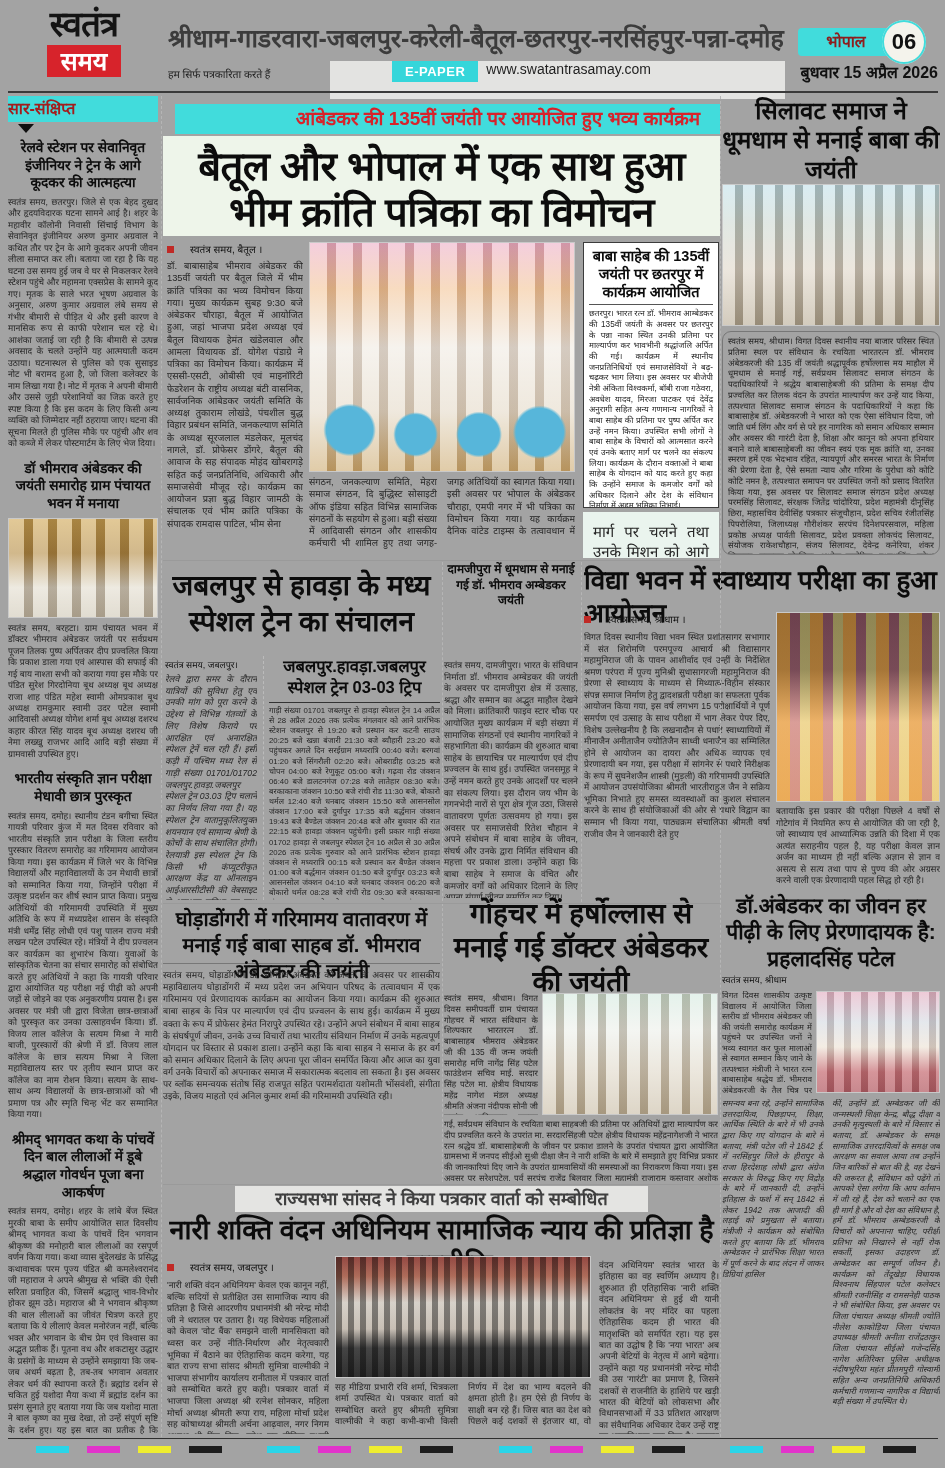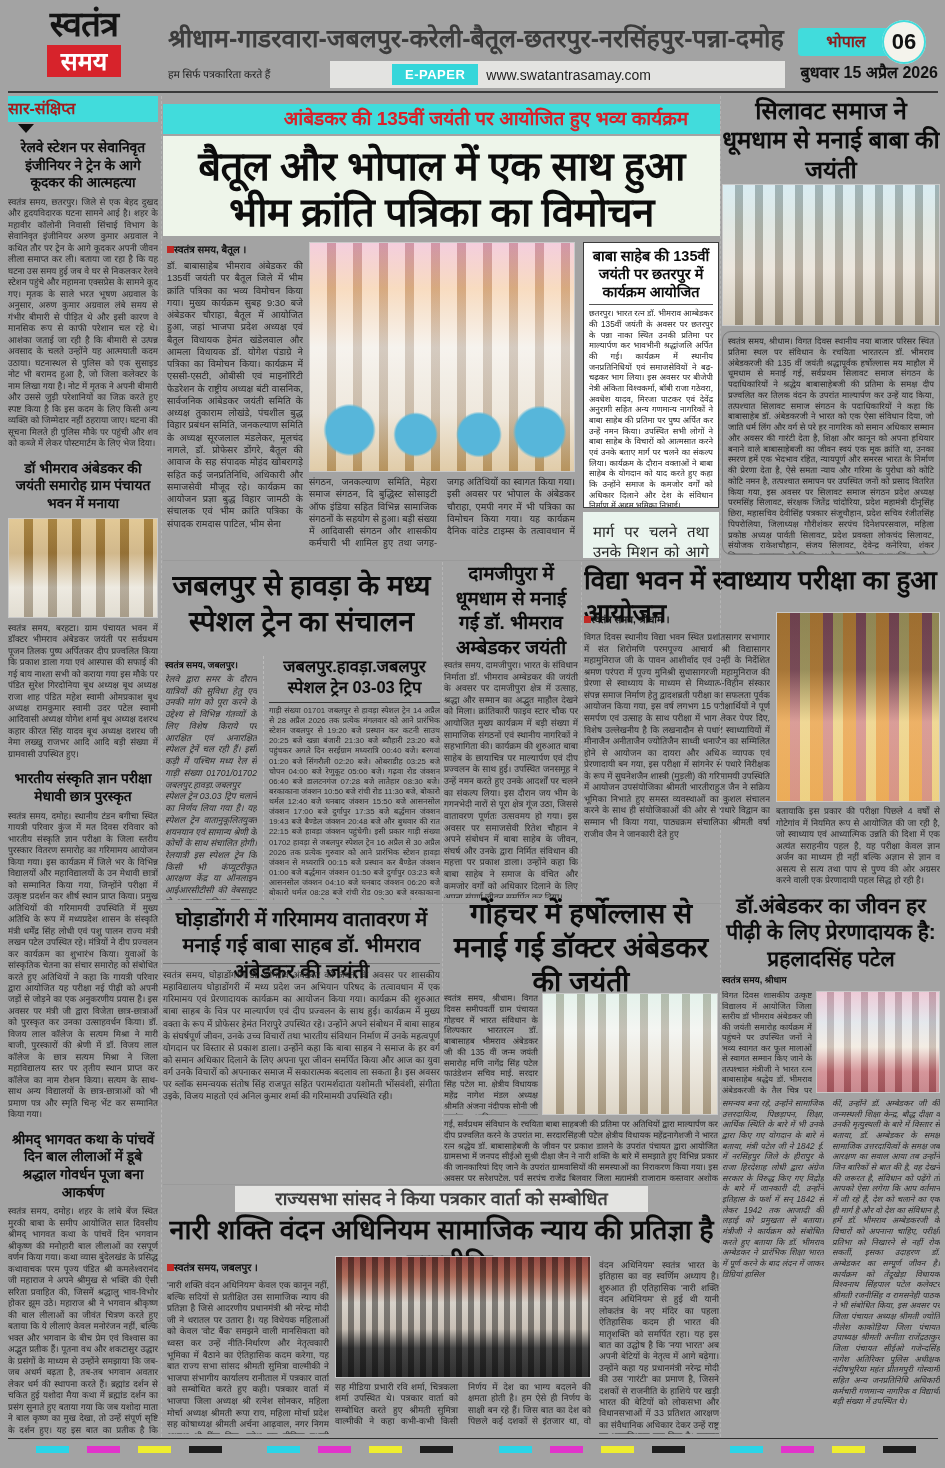--- a/index.html
+++ b/index.html
@@ -2,21 +2,21 @@
 <html><head>
 <meta charset="utf-8">
 <style>
   *{margin:0;padding:0;box-sizing:border-box}
   html,body{background:#888}
   body{font-family:"Liberation Sans","DejaVu Sans",sans-serif}
   .page{position:relative;width:945px;height:1468px;margin:0 auto;background:#a3a3a3;overflow:hidden;color:#1c1c1c}
   .abs{position:absolute}
   .jt{text-align:justify;color:#262626}
   .hl{font-weight:bold;color:#0c0c0c;text-align:center}
-  .dl{font-weight:bold;font-size:10px;color:#111;display:flex;align-items:center;gap:0}
+  .dl{font-weight:normal;font-size:10px;color:#111;display:flex;align-items:center;gap:16px}
   .dl .sq{width:7px;height:7px;background:#c02a26;display:inline-block;flex:0 0 auto}
   .vr{border-left:1px dashed #b5b5b5}
   .hr{border-top:1px solid #9a9a9a}
   .photo{overflow:hidden;border:1px solid #c9c9c9}
   .ph-group{background:repeating-linear-gradient(90deg,rgba(255,255,255,.4) 0 15px,rgba(70,50,30,.28) 15px 24px),linear-gradient(180deg,#cfa551 0%,#b3893f 35%,#e2dccd 70%,#cdc5b2 100%)}
   .ph-main{background:radial-gradient(circle at 15% 82%,#57b6da 0 8%,transparent 9%),radial-gradient(circle at 40% 84%,#57b6da 0 8%,transparent 9%),radial-gradient(circle at 64% 84%,#57b6da 0 8%,transparent 9%),radial-gradient(circle at 87% 83%,#57b6da 0 8%,transparent 9%),repeating-linear-gradient(90deg,rgba(255,255,255,.45) 0 17px,rgba(120,95,80,.22) 17px 26px),linear-gradient(180deg,#eba6c2 0%,#f2bf8d 20%,#efe9e0 46%,#e2d6c2 74%,#c8a261 100%)}
   .ph-crowd{background:repeating-linear-gradient(90deg,rgba(255,255,255,.42) 0 12px,rgba(85,78,68,.3) 12px 20px),linear-gradient(180deg,#bedfe9 0%,#ccd7cf 28%,#ded5c6 60%,#b4a68e 100%)}
   .ph-vidya{background:repeating-linear-gradient(90deg,rgba(242,146,38,.55) 0 13px,rgba(196,62,104,.38) 13px 23px,rgba(250,216,110,.45) 23px 33px),linear-gradient(180deg,#37423d 0%,#49534c 30%,#e7d8b6 58%,#e3cb95 100%)}
   .ph-gonh{background:repeating-linear-gradient(90deg,rgba(255,255,255,.45) 0 13px,rgba(105,88,66,.3) 13px 21px),linear-gradient(180deg,#cfe7db 0%,#ebeee8 30%,#dbd2c0 66%,#c1b399 100%)}
   .ph-patel{background:repeating-linear-gradient(90deg,rgba(255,255,255,.3) 0 10px,rgba(90,70,70,.22) 10px 17px),linear-gradient(180deg,#e6b4c6 0%,#d9dee5 30%,#efe5d8 55%,#c4676e 80%,#b0565e 100%)}
@@ -38,21 +38,21 @@
 
   <header>
     <div class="abs" style="left:8px;top:6px;width:152px;height:82px;text-align:center">
       <div style="font-size:35px;font-weight:900;color:#141414;line-height:1.05;letter-spacing:-1px">स्वतंत्र</div>
       <div style="display:inline-block;background:#d7232b;color:#fff;font-size:25px;font-weight:900;padding:1px 14px;line-height:1.2;margin-top:2px">समय</div>
     </div>
     <div class="abs" style="left:168px;top:16px;width:624px;height:44px;font-size:25px;font-weight:bold;color:#3c3c3c;white-space:nowrap;overflow:hidden;line-height:44px">श्रीधाम-गाडरवारा-जबलपुर-करेली-बैतूल-छतरपुर-नरसिंहपुर-पन्ना-दमोह</div>
     <div class="abs" style="left:798px;top:28px;width:96px;height:28px;background:#41dcdc;border-radius:4px;text-align:center;line-height:28px;font-weight:bold;font-size:16px;color:#8e1d1d">भोपाल</div>
     <div class="abs" style="left:882px;top:20px;width:44px;height:44px;background:#f4f3ec;border-radius:50%;text-align:center;line-height:44px;font-weight:900;font-size:22px;color:#111;box-shadow:0 0 0 2px #41dcdc inset">06</div>
     <div class="abs" style="left:168px;top:64px;width:158px;height:24px;font-size:10.5px;color:#222;font-family:'Liberation Serif','DejaVu Serif',serif;line-height:22px">हम सिर्फ पत्रकारिता करते हैं</div>
-    <div class="abs" style="left:330px;top:61px;width:455px;height:27px;background:#e3e3e1;display:flex;align-items:center">
+    <div class="abs" style="left:330px;top:61px;width:455px;height:38px;background:#e3e3e1;display:flex;align-items:flex-start">
       <span style="margin-left:62px;background:#35d6da;color:#fff;font-weight:bold;font-size:13px;padding:3px 13px;letter-spacing:.5px">E-PAPER</span>
       <span style="margin-left:8px;font-size:14px;color:#1f1f1f">www.swatantrasamay.com</span>
     </div>
     <div class="abs" style="left:786px;top:60px;width:152px;height:26px;font-size:16px;font-weight:900;color:#111;text-align:right;line-height:26px">बुधवार 15 अप्रैल 2026</div>
     <div class="abs" style="left:8px;top:91px;width:930px;border-top:2px solid #3a3a3a"></div>
   </header>
 
   <aside class="abs" style="left:8px;top:96px;width:150px;height:1340px;overflow:hidden">
     <div style="background:#41dcdc;color:#a31d1d;font-weight:700;font-size:16px;text-align:left;line-height:26px">सार-संक्षिप्त</div>
     <div style="width:0;height:0;border-left:8px solid transparent;border-right:8px solid transparent;border-top:9px solid #111;margin:2px 0 0 10px"></div>
@@ -61,21 +61,21 @@
     <div class="smallhead" style="font-size:13.8px;line-height:1.28;margin:10px 0 5px">डॉ भीमराव अंबेडकर की जयंती समारोह ग्राम पंचायत भवन में मनाया</div>
     <div class="photo ph-group" style="width:100%;height:100px;margin:2px 0 5px"></div>
     <div class="jt" style="font-size:8.7px;line-height:1.32">स्वतंत्र समय, बरहटा। ग्राम पंचायत भवन में डॉक्टर भीमराव अंबेडकर जयंती पर सर्वप्रथम पूजन तिलक पुष्प अर्पितकर दीप प्रज्वलित किया कि प्रकाश डाला गया एवं आस्पास की सफाई की गई बाय नाश्ता सभी को कराया गया इस मौके पर पंडित सुरेश गिरदोनिया बूथ अध्यक्ष बूथ अध्यक्ष राजा शाह पंडित महेश स्वामी ओमप्रकाश बूथ अध्यक्ष रामकुमार स्वामी उदर पटेल स्वामी आदिवासी अध्यक्ष योगेश शर्मा बूथ अध्यक्ष दशरथ कहार कीरत सिंह यादव बूथ अध्यक्ष दशरथ जी नेमा लख्खु राजभर आदि आदि बड़ी संख्या में ग्रामवासी उपस्थित हुए।</div>
     <div class="smallhead" style="font-size:13.8px;line-height:1.28;margin:10px 0 5px">भारतीय संस्कृति ज्ञान परीक्षा मेधावी छात्र पुरस्कृत</div>
     <div class="jt" style="font-size:8.7px;line-height:1.32">स्वतंत्र समय, दमोह। स्थानीय टंडन बगीचा स्थित गायत्री परिवार कुंज में मत दिवस रविवार को भारतीय संस्कृति ज्ञान परीक्षा के जिला स्तरीय पुरस्कार वितरण समारोह का गरिमामय आयोजन किया गया। इस कार्यक्रम में जिले भर के विभिन्न विद्यालयों और महाविद्यालयों के उन मेधावी छात्रों को सम्मानित किया गया, जिन्होंने परीक्षा में उत्कृष्ट प्रदर्शन कर शीर्ष स्थान प्राप्त किया। प्रमुख अतिथियों की गरिमामयी उपस्थिति में मुख्य अतिथि के रूप में मध्यप्रदेश शासन के संस्कृति मंत्री धर्मेंद्र सिंह लोधी एवं पशु पालन राज्य मंत्री लखन पटेल उपस्थित रहे। मंत्रियों ने दीप प्रज्वलन कर कार्यक्रम का शुभारंभ किया। युवाओं के सांस्कृतिक चेतना का संचार समारोह को संबोधित करते हुए अतिथियों ने कहा कि गायत्री परिवार द्वारा आयोजित यह परीक्षा नई पीढ़ी को अपनी जड़ों से जोड़ने का एक अनुकरणीय प्रयास है। इस अवसर पर मंत्री जी द्वारा विजेता छात्र-छात्राओं को पुरस्कृत कर उनका उत्साहवर्धन किया। डॉ. विजय लाल कॉलेज के सत्यम मिश्रा ने मारी बाजी, पुरस्कारों की श्रेणी में डॉ. विजय लाल कॉलेज के छात्र सत्यम मिश्रा ने जिला महाविद्यालय स्तर पर तृतीय स्थान प्राप्त कर कॉलेज का नाम रोशन किया। सत्यम के साथ-साथ अन्य विद्यालयों के छात्र-छात्राओं को भी प्रमाण पत्र और स्मृति चिन्ह भेंट कर सम्मानित किया गया।</div>
     <div class="smallhead" style="font-size:13.8px;line-height:1.28;margin:10px 0 5px">श्रीमद् भागवत कथा के पांचवें दिन बाल लीलाओं में डूबे श्रद्धाल गोवर्धन पूजा बना आकर्षण</div>
     <div class="jt" style="font-size:8.7px;line-height:1.32">स्वतंत्र समय, दमोह। शहर के लांबे बेंज स्थित मुरकी बाबा के समीप आयोजित सात दिवसीय श्रीमद् भागवत कथा के पांचवें दिन भगवान श्रीकृष्ण की मनोहारी बाल लीलाओं का रसपूर्ण वर्णन किया गया। कथा व्यास बुंदेलखंड के प्रसिद्ध कथावाचक परम पूज्य पंडित श्री कमलेश्वरानंद जी महाराज ने अपने श्रीमुख से भक्ति की ऐसी सरिता प्रवाहित की, जिसमें श्रद्धालु भाव-विभोर होकर झूम उठे। महाराज श्री ने भगवान श्रीकृष्ण की बाल लीलाओं का जीवंत चित्रण करते हुए बताया कि ये लीलाएं केवल मनोरंजन नहीं, बल्कि भक्त और भगवान के बीच प्रेम एवं विश्वास का अद्भुत प्रतीक हैं। पूतना वध और शकटासुर उद्धार के प्रसंगों के माध्यम से उन्होंने समझाया कि जब-जब अधर्म बढ़ता है, तब-तब भगवान अवतार लेकर धर्म की स्थापना करते हैं। ब्रह्मांड दर्शन से चकित हुई यशोदा मैया कथा में ब्रह्मांड दर्शन का प्रसंग सुनाते हुए बताया गया कि जब यशोदा माता ने बाल कृष्ण का मुख देखा, तो उन्हें संपूर्ण सृष्टि के दर्शन हुए। यह इस बात का प्रतीक है कि समस्त जगत ईश्वर में ही समाहित है। माखन चोरी लीला में छिपा प्रेम का संदेश महाराज श्री ने माखन चोरी लीला का भावार्थ बताते हुए कहा कि भगवान माखन नहीं, बल्कि भक्तों के हृदय रूपी प्रेम को चुराते थे।</div>
   </aside>
 
   <section class="abs" style="left:163px;top:104px;width:557px;height:458px;overflow:hidden">
-    <div class="abs kicker" style="left:0;top:0;width:646px;height:30px">आंबेडकर की 135वीं जयंती पर आयोजित हुए भव्य कार्यक्रम</div>
+    <div class="abs kicker" style="left:12px;top:0;width:646px;height:30px">आंबेडकर की 135वीं जयंती पर आयोजित हुए भव्य कार्यक्रम</div>
     <div class="abs hl leadhl" style="left:0;top:32px;width:557px;height:100px;padding-top:8px">बैतूल और भोपाल में एक साथ हुआ भीम क्रांति पत्रिका का विमोचन</div>
     <div class="abs dl" style="left:4px;top:138px;width:150px">
         <span class="sq"></span>
         <span>स्वतंत्र समय, बैतूल ।</span>
       </div>
     <div class="abs jt" style="left:4px;top:156px;width:136px;height:298px;font-size:9.3px;line-height:1.32;overflow:hidden">डॉ. बाबासाहेब भीमराव अंबेडकर की 135वीं जयंती पर बैतूल जिले में भीम क्रांति पत्रिका का भव्य विमोचन किया गया। मुख्य कार्यक्रम सुबह 9:30 बजे अंबेडकर चौराहा, बैतूल में आयोजित हुआ, जहां भाजपा प्रदेश अध्यक्ष एवं बैतूल विधायक हेमंत खंडेलवाल और आमला विधायक डॉ. योगेश पंडाग्रे ने पत्रिका का विमोचन किया। कार्यक्रम में एससी-एसटी, ओबीसी एवं माइनॉरिटी फेडरेशन के राष्ट्रीय अध्यक्ष बंटी वासनिक, सार्वजनिक आंबेडकर जयंती समिति के अध्यक्ष तुकाराम लोखंडे, पंचशील बुद्ध विहार प्रबंधन समिति, जनकल्याण समिति के अध्यक्ष सूरजलाल मंडलेकर, मूलचंद नागले, डॉ. प्रोफेसर डोंगरे, बैतूल की आवाज के सह संपादक मोहंद खोबरागड़े सहित कई जनप्रतिनिधि, अधिकारी और समाजसेवी मौजूद रहे। कार्यक्रम का आयोजन प्रज्ञा बुद्ध विहार जामठी के संचालक एवं भीम क्रांति पत्रिका के संपादक रामदास पाटिल, भीम सेना</div>
     <div class="abs photo ph-main" style="left:146px;top:138px;width:266px;height:230px"></div>
     <div class="abs jt cols2" style="left:146px;top:372px;width:266px;height:82px;font-size:9.3px;line-height:1.32;overflow:hidden">संगठन, जनकल्याण समिति, मेहरा समाज संगठन, दि बुद्धिस्ट सोसाइटी ऑफ इंडिया सहित विभिन्न सामाजिक संगठनों के सहयोग से हुआ। बड़ी संख्या में आदिवासी संगठन और शासकीय कर्मचारी भी शामिल हुए तथा जगह-जगह अतिथियों का स्वागत किया गया। इसी अवसर पर भोपाल के अंबेडकर चौराहा, एमपी नगर में भी पत्रिका का विमोचन किया गया। यह कार्यक्रम दैनिक वांटेड टाइम्स के तत्वावधान में आयोजित हुआ, जिसमें रिपब्लिकन पार्टी</div>
     <div class="abs boxed" style="left:420px;top:138px;width:136px;height:266px;overflow:hidden">
       <div class="smallhead" style="font-size:14.5px;line-height:1.25;margin-bottom:4px;border-bottom:1px solid #555;padding-bottom:3px">बाबा साहेब की 135वीं जयंती पर छतरपुर में कार्यक्रम आयोजित</div>
@@ -96,21 +96,21 @@
         <span>स्वतंत्र समय, जबलपुर।</span>
       </div>
     <div class="abs jt" style="left:2px;top:112px;width:92px;height:226px;font-size:8.7px;line-height:1.35;font-style:italic;overflow:hidden">रेलवे द्वारा समर के दौरान यात्रियों की सुविधा हेतु एवं उनकी मांग को पूरा करने के उद्देश्य से विभिन्न गंतव्यों के लिए विशेष किराये पर आरक्षित एवं अनारक्षित स्पेशल ट्रेनें चल रही हैं। इसी कड़ी में पश्चिम मध्य रेल से गाड़ी संख्या 01701/01702 जबलपुर.हावड़ा.जबलपुर स्पेशल ट्रेन 03.03 ट्रिप चलाने का निर्णय लिया गया है। यह स्पेशल ट्रेन वातानुकूलितयुक्त शयनयान एवं सामान्य श्रेणी के कोचों के साथ संचालित होगी। रेलयात्री इस स्पेशल ट्रेन कि किसी भी कंप्यूटरीकृत आरक्षण केंद्र या ऑनलाइन आईआरसीटीसी की वेबसाइट से आरक्षण सुविधा का लाभ उठा सकते हैं।</div>
     <div class="abs" style="left:100px;top:94px;width:177px;height:244px;overflow:hidden;border-left:1px dashed #bbb;padding-left:5px">
       <div class="smallhead" style="font-size:16.5px;line-height:1.3;border-bottom:1.5px solid #333;padding-bottom:3px;margin-bottom:3px">जबलपुर.हावड़ा.जबलपुर स्पेशल ट्रेन 03-03 ट्रिप</div>
       <div class="jt" style="font-size:7.8px;line-height:1.3">गाड़ी संख्या 01701 जबलपुर से हावड़ा स्पेशल ट्रेन 14 अप्रैल से 28 अप्रैल 2026 तक प्रत्येक मंगलवार को आने प्रारंभिक स्टेशन जबलपुर से 19:20 बजे प्रस्थान कर कटनी साउथ 20:25 बजे खन्ना बंजारी 21:30 बजे ब्यौहारी 23:20 बजे पहुंचकर अगले दिन सरईग्राम मध्यरात्रि 00:40 बजे। बरगवां 01:20 बजे सिंगरौली 02:20 बजे। ओबराडीह 03:25 बजे चोपन 04:00 बजे रेणुकूट 05:00 बजे। गढ़वा रोड जंक्शन 06:40 बजे डालटनगंज 07:28 बजे लातेहार 08:30 बजे। बरकाकाना जंक्शन 10:50 बजे रांची रोड 11:30 बजे, बोकारो थर्मल 12:40 बजे धनबाद जंक्शन 15:50 बजे आसनसोल जंक्शन 17:00 बजे दुर्गापुर 17:35 बजे बर्द्धमान जंक्शन 19:43 बजे बैण्डेल जंक्शन 20:48 बजे और बुधवार की रात 22:15 बजे हावड़ा जंक्शन पहुंचेगी। इसी प्रकार गाड़ी संख्या 01702 हावड़ा से जबलपुर स्पेशल ट्रेन 16 अप्रैल से 30 अप्रैल 2026 तक प्रत्येक गुरुवार को आने प्रारंभिक स्टेशन हावड़ा जंक्शन से मध्यरात्रि 00:15 बजे प्रस्थान कर बैण्डेल जंक्शन 01:00 बजे बर्द्धमान जंक्शन 01:50 बजे दुर्गापुर 03:23 बजे आसनसोल जंक्शन 04:10 बजे धनबाद जंक्शन 06:20 बजे बोकारो थर्मल 08:28 बजे रांची रोड 09:30 बजे बरकाकाना जंक्शन 10:00 बजे लातेहार 12:38 बजे डालटनगंज 13:40 बजे गढ़वा रोड जंक्शन 14:20 बजे रेणुकूट 16:00 बजे चोपन 16:45 बजे ओबराडीह 17:25 बजे सिंगरौली 19:20 बजे बरगवां 20:18 बजे सरईग्राम 20:58 बजे ब्यौहारी 22:40 बजे खन्ना बंजारी 23:56 बजे पहुंचकर अगले दिन कटनी साउथ 01:30 बजे और शुक्रवार को जबलपुर 04:00 बजे पहुंचेगी।</div>
     </div>
   </section>
 
   <section class="abs" style="left:444px;top:562px;width:134px;height:340px;overflow:hidden">
-    <div class="hl" style="font-size:19px;line-height:1.3;height:98px;">दामजीपुरा में धूमधाम से मनाई गई डॉ. भीमराव अम्बेडकर जयंती</div>
+    <div class="hl" style="font-size:12px;line-height:1.3;height:98px;">दामजीपुरा में धूमधाम से मनाई गई डॉ. भीमराव अम्बेडकर जयंती</div>
     <div class="jt" style="font-size:8.8px;line-height:1.32;height:238px;overflow:hidden">स्वतंत्र समय, दामजीपुरा। भारत के संविधान निर्माता डॉ. भीमराव अम्बेडकर की जयंती के अवसर पर दामजीपुरा क्षेत्र में उत्साह, श्रद्धा और सम्मान का अद्भुत माहौल देखने को मिला। क्रांतिकारी फाइव स्टार चौक पर आयोजित मुख्य कार्यक्रम में बड़ी संख्या में सामाजिक संगठनों एवं स्थानीय नागरिकों ने सहभागिता की। कार्यक्रम की शुरुआत बाबा साहेब के छायाचित्र पर माल्यार्पण एवं दीप प्रज्वलन के साथ हुई। उपस्थित जनसमूह ने उन्हें नमन करते हुए उनके आदर्शों पर चलने का संकल्प लिया। इस दौरान जय भीम के गगनभेदी नारों से पूरा क्षेत्र गूंज उठा, जिससे वातावरण पूर्णतः उत्सवमय हो गया। इस अवसर पर समाजसेवी रितेश चौहान ने अपने संबोधन में बाबा साहेब के जीवन, संघर्ष और उनके द्वारा निर्मित संविधान की महत्ता पर प्रकाश डाला। उन्होंने कहा कि बाबा साहेब ने समाज के वंचित और कमजोर वर्गों को अधिकार दिलाने के लिए अपना संपूर्ण जीवन समर्पित कर दिया।</div>
   </section>
 
   <section class="abs" style="left:584px;top:560px;width:356px;height:340px;overflow:hidden">
     <div class="hl" style="font-size:26px;line-height:1.25;height:40px;text-align:left;padding-top:4px">विद्या भवन में स्वाध्याय परीक्षा का हुआ आयोजन</div>
     <div class="abs dl" style="left:0;top:52px;width:180px">
         <span class="sq"></span>
         <span>स्वतंत्र समय, श्रीधाम ।</span>
       </div>
     <div class="abs jt" style="left:0;top:72px;width:186px;height:268px;font-size:8.7px;line-height:1.33;overflow:hidden">विगत दिवस स्थानीय विद्या भवन स्थित प्रशांतसागर सभागार में संत शिरोमणि परमपूज्य आचार्य श्री विद्यासागर महामुनिराज जी के पावन आशीर्वाद एवं उन्हीं के निर्देशित श्रमण परंपरा में पूज्य मुनिश्री सुधासागरजी महामुनिराज की प्रेरणा से स्वाध्याय के माध्यम से मिथ्यात्व-विहीन संस्कार संपन्न समाज निर्माण हेतु द्वादशब्रती परीक्षा का सफलता पूर्वक आयोजन किया गया, इस वर्ष लगभग 15 परीक्षार्थियों ने पूर्ण समर्पण एवं उत्साह के साथ परीक्षा में भाग लेकर पेपर दिए, विशेष उल्लेखनीय है कि लखनादौन से पधारे स्वाध्यायियों में मीनाजैन अनीताजैन ज्योतिजैन साध्वी धनाजैन का सम्मिलित होने से आयोजन का दायरा और अधिक व्यापक एवं प्रेरणादायी बन गया, इस परीक्षा में सांगनेर से पधारे निरीक्षक के रूप में सुघनेशजैन शास्त्री (मुड़ली) की गरिमामयी उपस्थिति में आयोजन उपसंयोजिका श्रीमती भारतीराहुल जैन ने सक्रिय भूमिका निभाते हुए समस्त व्यवस्थाओं का कुशल संचालन करने के साथ ही संयोजिकाओं की ओर से पधारे विद्वान का सम्मान भी किया गया, पाठ्यक्रम संचालिका श्रीमती वर्षा राजीव जैन ने जानकारी देते हुए</div>

